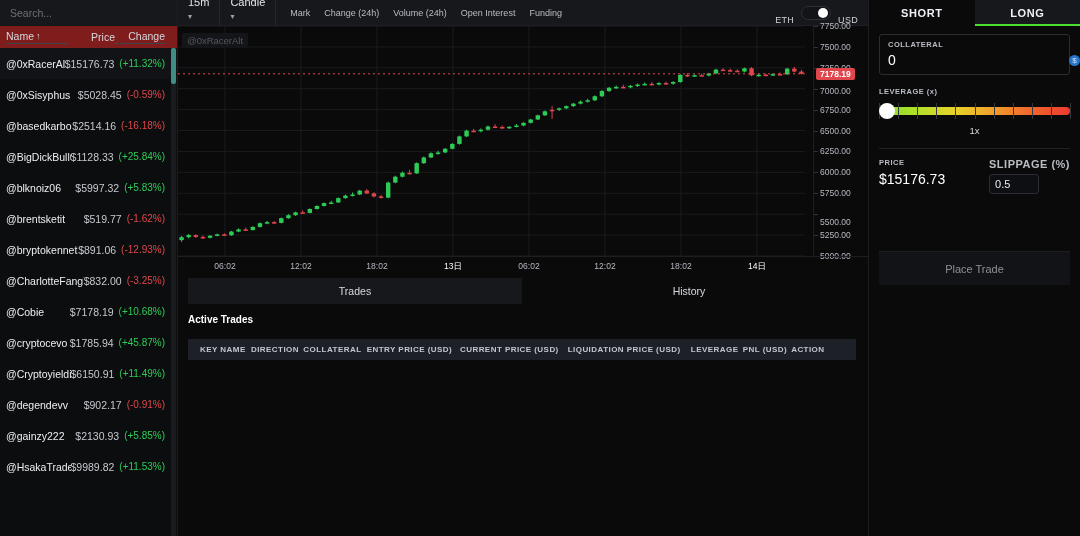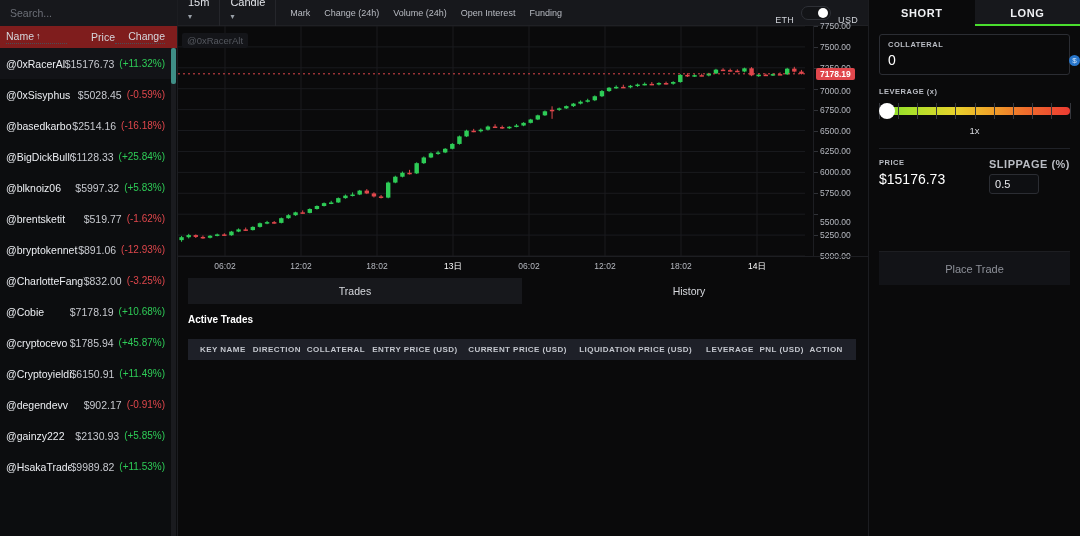--- a/index.html
+++ b/index.html
@@ -68,21 +68,21 @@
   .tab{ flex:1; display:flex; align-items:center; justify-content:center; font-size:10.5px;
         color:#d7d9de; cursor:pointer; }
   .tab.active{ background:#17181c; }
   .panel{ flex:1; padding:10px 12px 0 10px; overflow:hidden; }
   .panel h2{ font-size:10px; font-weight:bold; color:#fff; margin-bottom:14px; }
   table{ width:100%; border-collapse:collapse; }
   thead tr{ background:#1e2028; }
   th{ font-size:8px; letter-spacing:.45px; color:#c3c6cd; font-weight:bold;
       padding:6px 0; text-align:left; white-space:nowrap; }
   th:first-child{ padding-left:12px; }
-  th:last-child{ padding-right:8px; }
+  th:last-child{ padding-right:26px; }
 
   
   .rightcol{ width:212px; flex:0 0 212px; background:#0a0a0b; display:flex; flex-direction:column;
              border-left:1px solid #1c1d21; }
   .side-tabs{ height:26px; flex:0 0 26px; display:flex; }
   .side-tab{ flex:1; display:flex; align-items:center; justify-content:center; font-size:11px;
              font-weight:bold; letter-spacing:.6px; color:#f0f1f4; cursor:pointer; position:relative;
              background:#0a0a0b; }
   .side-tab.active{ background:#17181c; }
   .side-tab.active::after{ content:""; position:absolute; left:0; right:0; bottom:0; height:2px; background:#4ade2e; }

